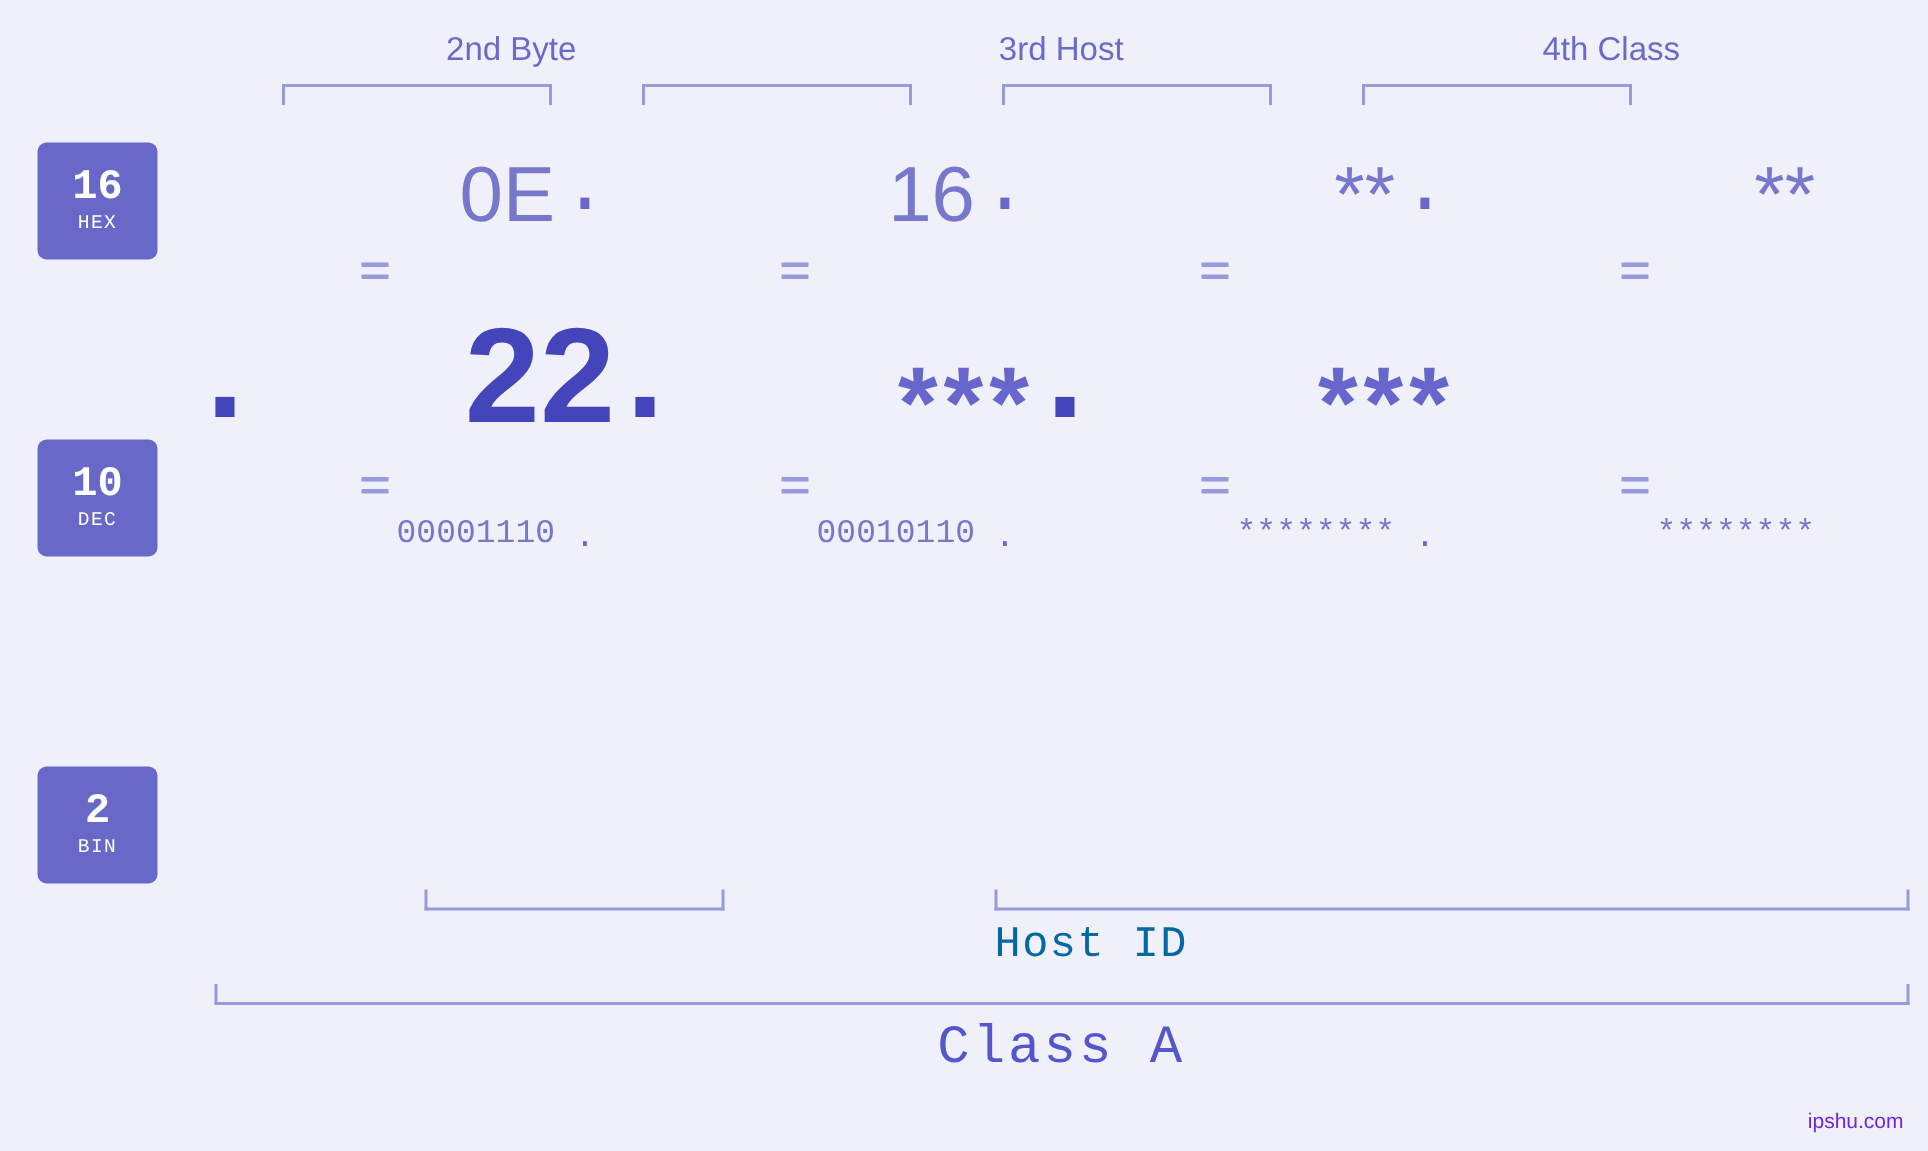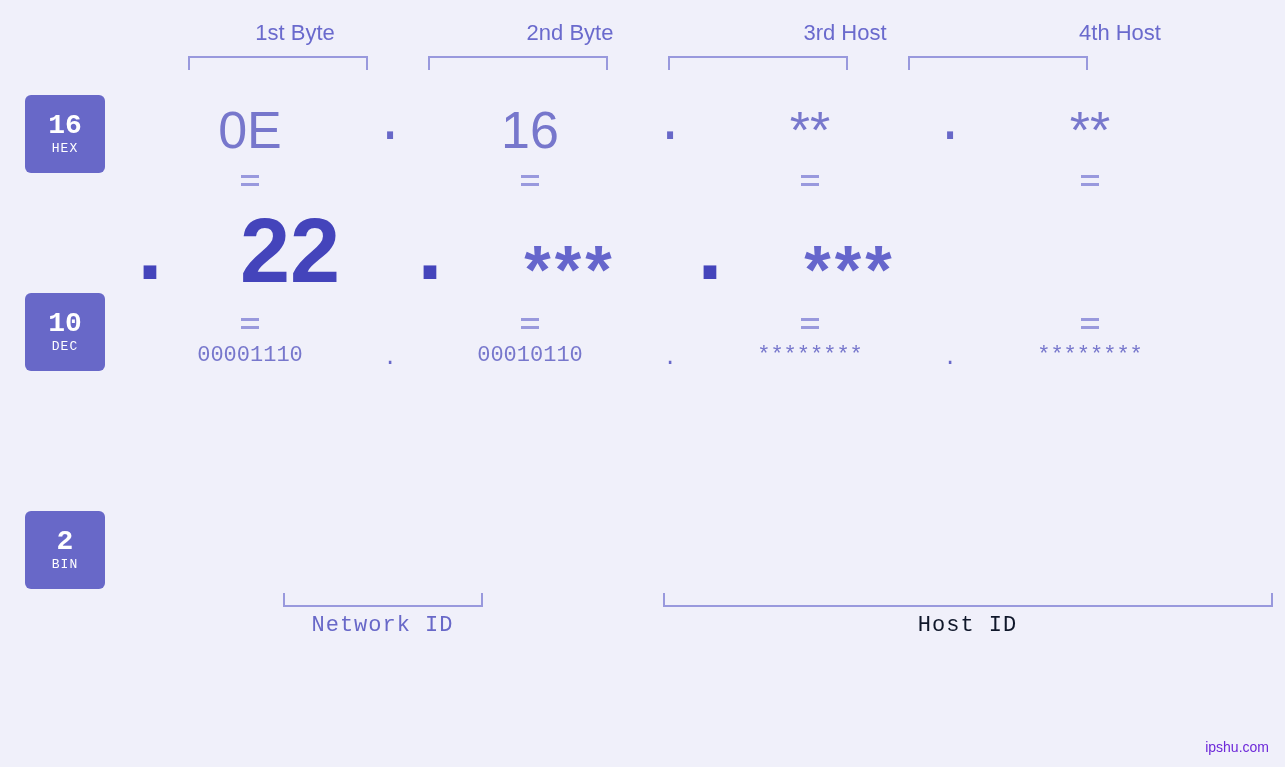--- a/index.html
+++ b/index.html
@@ -111,21 +111,21 @@
       display: flex;
       width: 1130px;
       align-items: center;
     }
 
     .byte-cell {
       width: 240px;
       text-align: center;
       display: flex;
       align-items: center;
-      justify-content: center;
+      justify-content: flex-end;
       position: relative;
     }
 
     .dot-sep {
       width: 40px;
       text-align: center;
       font-size: 36px;
       color: #6868c8;
       display: flex;
       align-items: center;
@@ -234,22 +234,22 @@
       letter-spacing: 1px;
     }
 
     .labels-gap {
       width: 40px;
     }
 
     .host-id-label {
       flex: 1;
       text-align: center;
-      color: #0f172a;
-      font-size: 22px;
+      color: #0369a1;
+      font-size: 29px;
       font-family: 'Courier New', monospace;
       letter-spacing: 1px;
     }
 
     
     .bottom-area {
       width: 1130px;
       margin-left: 130px;
       margin-top: 10px;
     }
@@ -297,24 +297,23 @@
       height: 3px;
       background: #9999dd;
     }
   </style>
 </head>
 <body>
 
 <div class="container">
 
   <div class="byte-headers">
-    <div class="byte-header">1st Byte</div>
     <div class="byte-header">2nd Byte</div>
     <div class="byte-header">3rd Host</div>
-    <div class="byte-header">4th Host</div>
+    <div class="byte-header">4th Class</div>
   </div>
 
   <div class="brackets-top">
     <div class="bracket-segment">
       <div class="bracket-top-shape"></div>
     </div>
     <div class="bracket-segment">
       <div class="bracket-top-shape"></div>
     </div>
     <div class="bracket-segment">
@@ -467,21 +466,26 @@
       <div class="bracket-bottom-network" style="width: 200px;"></div>
     </div>
     <div class="bracket-bottom-gap"></div>
 
     <div style="flex: 1; display: flex; justify-content: center;">
       <div style="flex: 1; height: 14px; border-bottom: 2px solid #9999dd; border-left: 2px solid #9999dd; border-right: 2px solid #9999dd;"></div>
     </div>
   </div>
 
   <div class="labels-row">
-    <div class="network-id-label">Network ID</div>
     <div class="labels-gap"></div>
     <div class="host-id-label">Host ID</div>
   </div>
 
+  <div class="bottom-area">
+    <div class="big-bracket"></div>
+    <div class="class-label-row">
+      <span class="class-label">Class A</span>
+    </div>
+  </div>
 
   <div class="watermark">ipshu.com</div>
 
 </div>
 
 </body></html>

